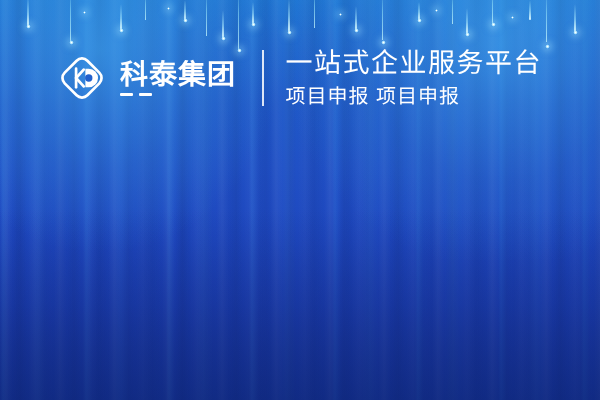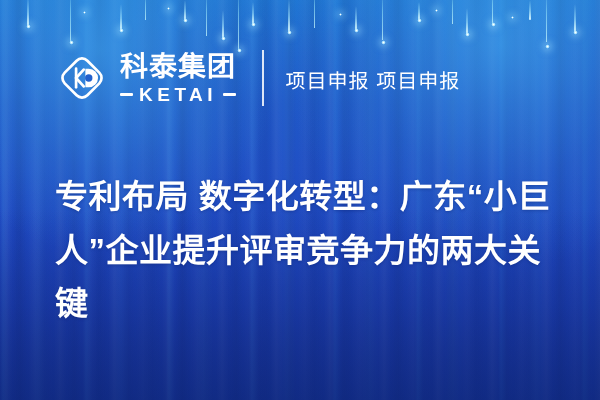--- a/index.html
+++ b/index.html
@@ -344,29 +344,28 @@
           <path d="M25 32 L34 42" fill="none" stroke="#ffffff" stroke-width="3.2" stroke-linecap="round"></path>
 
           <path d="M36 21 L36 43 L40 43 A11 11 0 0 0 40 21 Z" fill="#ffffff"></path>
           <circle cx="40" cy="32" r="4.4" fill="#2060cc"></circle>
         </svg>
       </span>
       <span class="logo-text">
         <span class="logo-cn">科泰集团</span>
         <span class="logo-en-row">
           <span class="logo-dash"></span>
-          <span class="logo-en">KETAI</span>
           <span class="logo-dash"></span>
         </span>
       </span>
     </div>
 
     <span class="divider"></span>
 
     <div class="tagline">
+      <span class="tagline-main">一站式企业服务平台</span>
       <span class="tagline-sub">项目申报 项目申报</span>
     </div>
 
   </div>
 
-  <h1 class="title">专利布局 数字化转型：广东“小巨人”企业提升评审竞争力的两大关键</h1>
 
 </div>
 
 </body></html>

